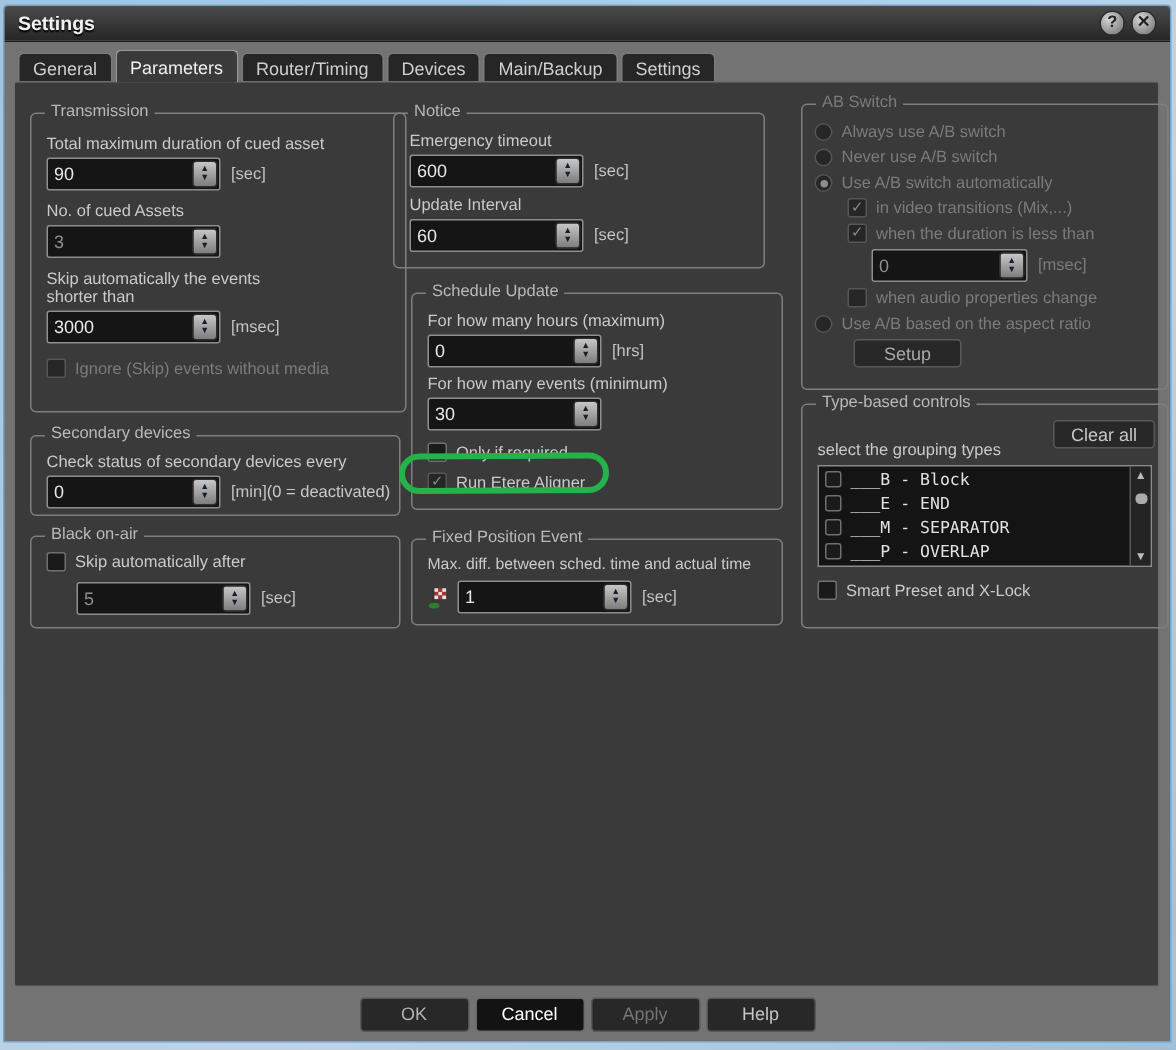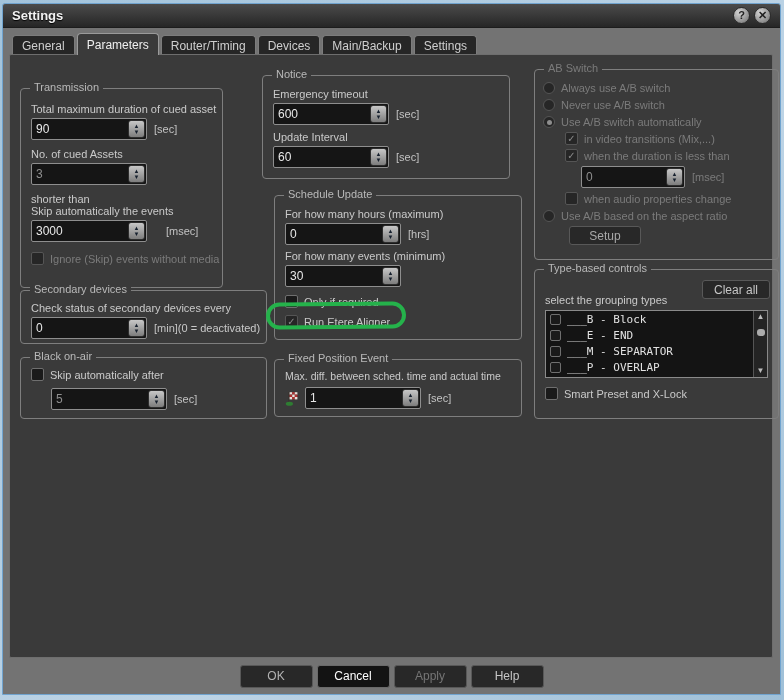--- a/index.html
+++ b/index.html
@@ -137,21 +137,21 @@
     <div class="tab">General</div>
     <div class="tab active">Parameters</div>
     <div class="tab">Router/Timing</div>
     <div class="tab">Devices</div>
     <div class="tab">Main/Backup</div>
     <div class="tab">Settings</div>
   </div>
 
   <div class="content">
 
-    <div class="group" style="left:10px; top:33px; width:203px; height:200px;">
+    <div class="group" style="left:10px; top:20px; width:251px; height:200px;">
       <span class="legend">Transmission</span>
       <div style="padding:14px 10px 0;">
         <div class="lbl">Total maximum duration of cued asset</div>
         <div class="row" style="margin:3px 0 8px;">
           <div class="spin">
             <span class="val">90</span>
             <span class="sbtn">
               <span class="sarr">▲</span>
               <span class="sarr">▼</span>
             </span>
@@ -161,23 +161,23 @@
         <div class="lbl">No. of cued Assets</div>
         <div class="row" style="margin:3px 0 8px;">
           <div class="spin dimval">
             <span class="val">3</span>
             <span class="sbtn">
               <span class="sarr">▲</span>
               <span class="sarr">▼</span>
             </span>
           </div>
         </div>
+        <div class="lbl">Skip automatically the events</div>
         <div class="lbl">shorter than</div>
-        <div class="lbl">Skip automatically the events</div>
-        <div class="row" style="margin:3px 0 8px;gap:12px;">
+        <div class="row" style="margin:3px 0 8px;">
           <div class="spin">
             <span class="val">3000</span>
             <span class="sbtn">
               <span class="sarr">▲</span>
               <span class="sarr">▼</span>
             </span>
           </div>
           <span class="unit">[msec]</span>
         </div>
         <div class="row gap6 dim" style="margin-top:10px;">

